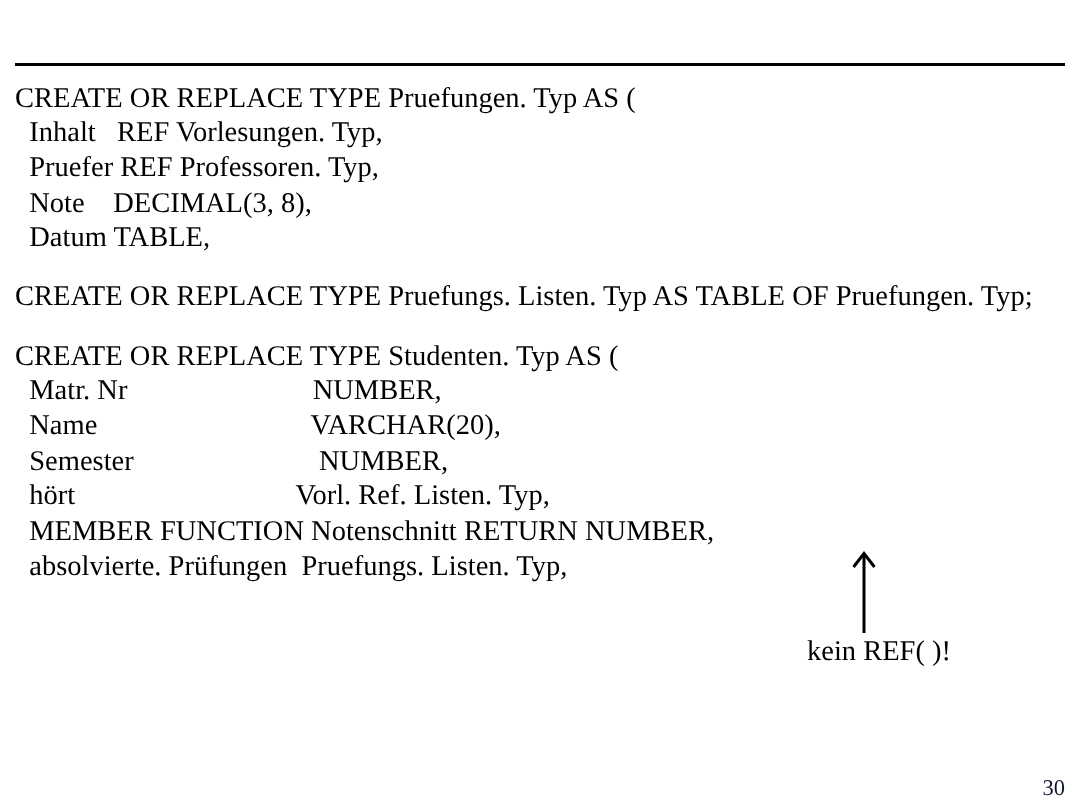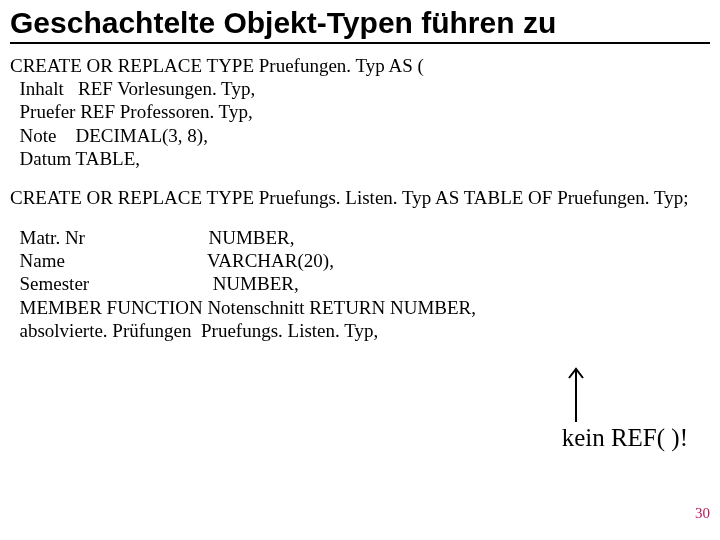--- a/index.html
+++ b/index.html
@@ -25,59 +25,61 @@
     font-size:19px;
     line-height:1.23;
   }
   .code .line{white-space:pre}
   .block{margin-bottom:16px}
   .callout{
     position:absolute;
     right:32px;
     top:366px;
     width:150px;
-    text-align:right;
-    font-size:25px;
+    text-align:left;
+    font-size:19px;
   }
   .callout svg{
     display:block;
     margin-left:28px;
   }
   .slidenum{
     position:absolute;
     right:10px;
-    bottom:18px;
+    bottom:5px;
     font-size:15px;
-    color:#be185d;
+    color:#0f172a;
     text-align:center;
   }
 </style>
 </head>
 <body>
 
 <div class="title">
-  <span>Geschachtelte Objekt-Typen führen zu</span><br>
+  <br>
 </div>
 
 <div class="code block">
   <div class="line">CREATE OR REPLACE TYPE Pruefungen. Typ AS (</div>
   <div class="line">  Inhalt   REF Vorlesungen. Typ,</div>
   <div class="line">  Pruefer REF Professoren. Typ,</div>
   <div class="line">  Note    DECIMAL(3, 8),</div>
   <div class="line">  Datum TABLE,</div>
 </div>
 
 <div class="code block">
   <div class="line">CREATE OR REPLACE TYPE Pruefungs. Listen. Typ AS TABLE OF Pruefungen. Typ;</div>
 </div>
 
 <div class="code block">
+  <div class="line">CREATE OR REPLACE TYPE Studenten. Typ AS (</div>
   <div class="line">  Matr. Nr                          NUMBER,</div>
   <div class="line">  Name                              VARCHAR(20),</div>
   <div class="line">  Semester                          NUMBER,</div>
+  <div class="line">  hört                               Vorl. Ref. Listen. Typ,</div>
   <div class="line">  MEMBER FUNCTION Notenschnitt RETURN NUMBER,</div>
   <div class="line">  absolvierte. Prüfungen  Pruefungs. Listen. Typ,</div>
 </div>
 
 <div class="callout">
   <svg width="20" height="58">
     <line x1="10" y1="56" x2="10" y2="4" stroke="#000" stroke-width="2"></line>
     <polyline points="3,12 10,3 17,12" fill="none" stroke="#000" stroke-width="2"></polyline>
   </svg>
   <span>kein REF( )!</span>

